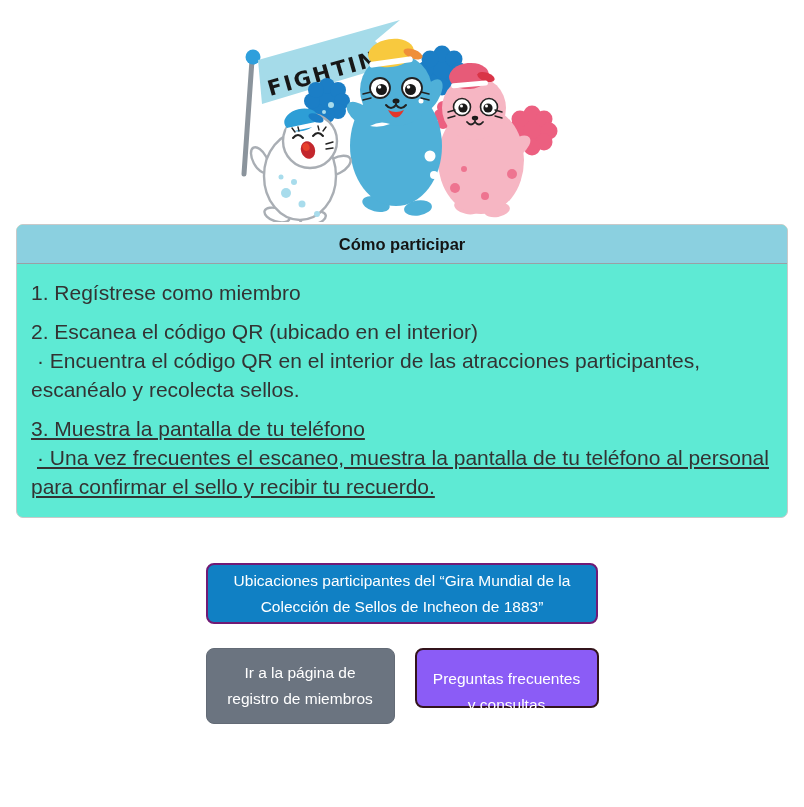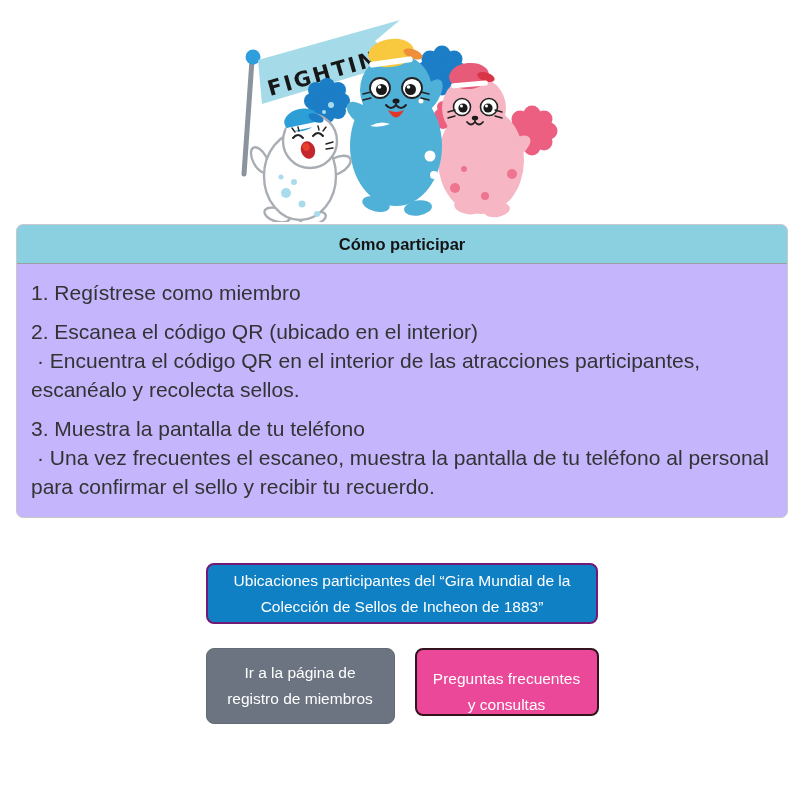--- a/index.html
+++ b/index.html
@@ -16,40 +16,40 @@
     width: 100%; height: 222px;
     display: flex; justify-content: center; align-items: flex-start;
     padding-top: 8px;
   }
 
   
   .panel {
     margin: 2px 16px 0 16px;
     border: 1px solid #c9c9c9;
     border-radius: 7px;
-    background: #c4b5fd;
+    background: #5eead4;
   }
   .panel-header {
     background: #8bd0e0;
     border-radius: 6px 6px 0 0;
     border-bottom: 1px solid #9aa0a6;
     text-align: center;
     font-size: 16.5px;
     font-weight: bold;
     color: #141414;
     padding: 10px 0 9px 0;
   }
   .panel-body {
     padding: 14px 14px 16px 14px;
     font-size: 21px;
     line-height: 29px;
     color: #333;
   }
   .para { margin-bottom: 10px; }
-  .para:last-child { margin-bottom: 0; }
+  .para:last-child { margin-bottom: 0; text-decoration: underline; }
   .para .bullet { text-indent: 6px; }
 
   
   .btn-area { margin-top: 45px; display: flex; flex-direction: column; align-items: center; }
   .btn {
     font-family: "Liberation Sans", sans-serif;
     font-size: 15.5px;
     line-height: 26px;
     color: #ffffff;
     border-radius: 8px;
@@ -63,22 +63,22 @@
     padding: 0 12px;
   }
   .btn-row { display: flex; gap: 20px; margin-top: 24px; }
   .btn-gray {
     width: 189px; height: 76px;
     background: #6b7480;
     border: 1px solid #636b76;
     padding: 0 14px;
   }
   .btn-pink {
-    width: 184px; height: 68px;
-    background: #ec4899;
+    width: 184px; height: 60px;
+    background: #8b5cf6;
     border: 2px solid #33141c;
     padding: 16px 14px;
   }
 </style>
 </head>
 <body>
 
 <div class="illustration-wrap">
   <svg width="356" height="214" viewBox="0 0 356 214">
 

